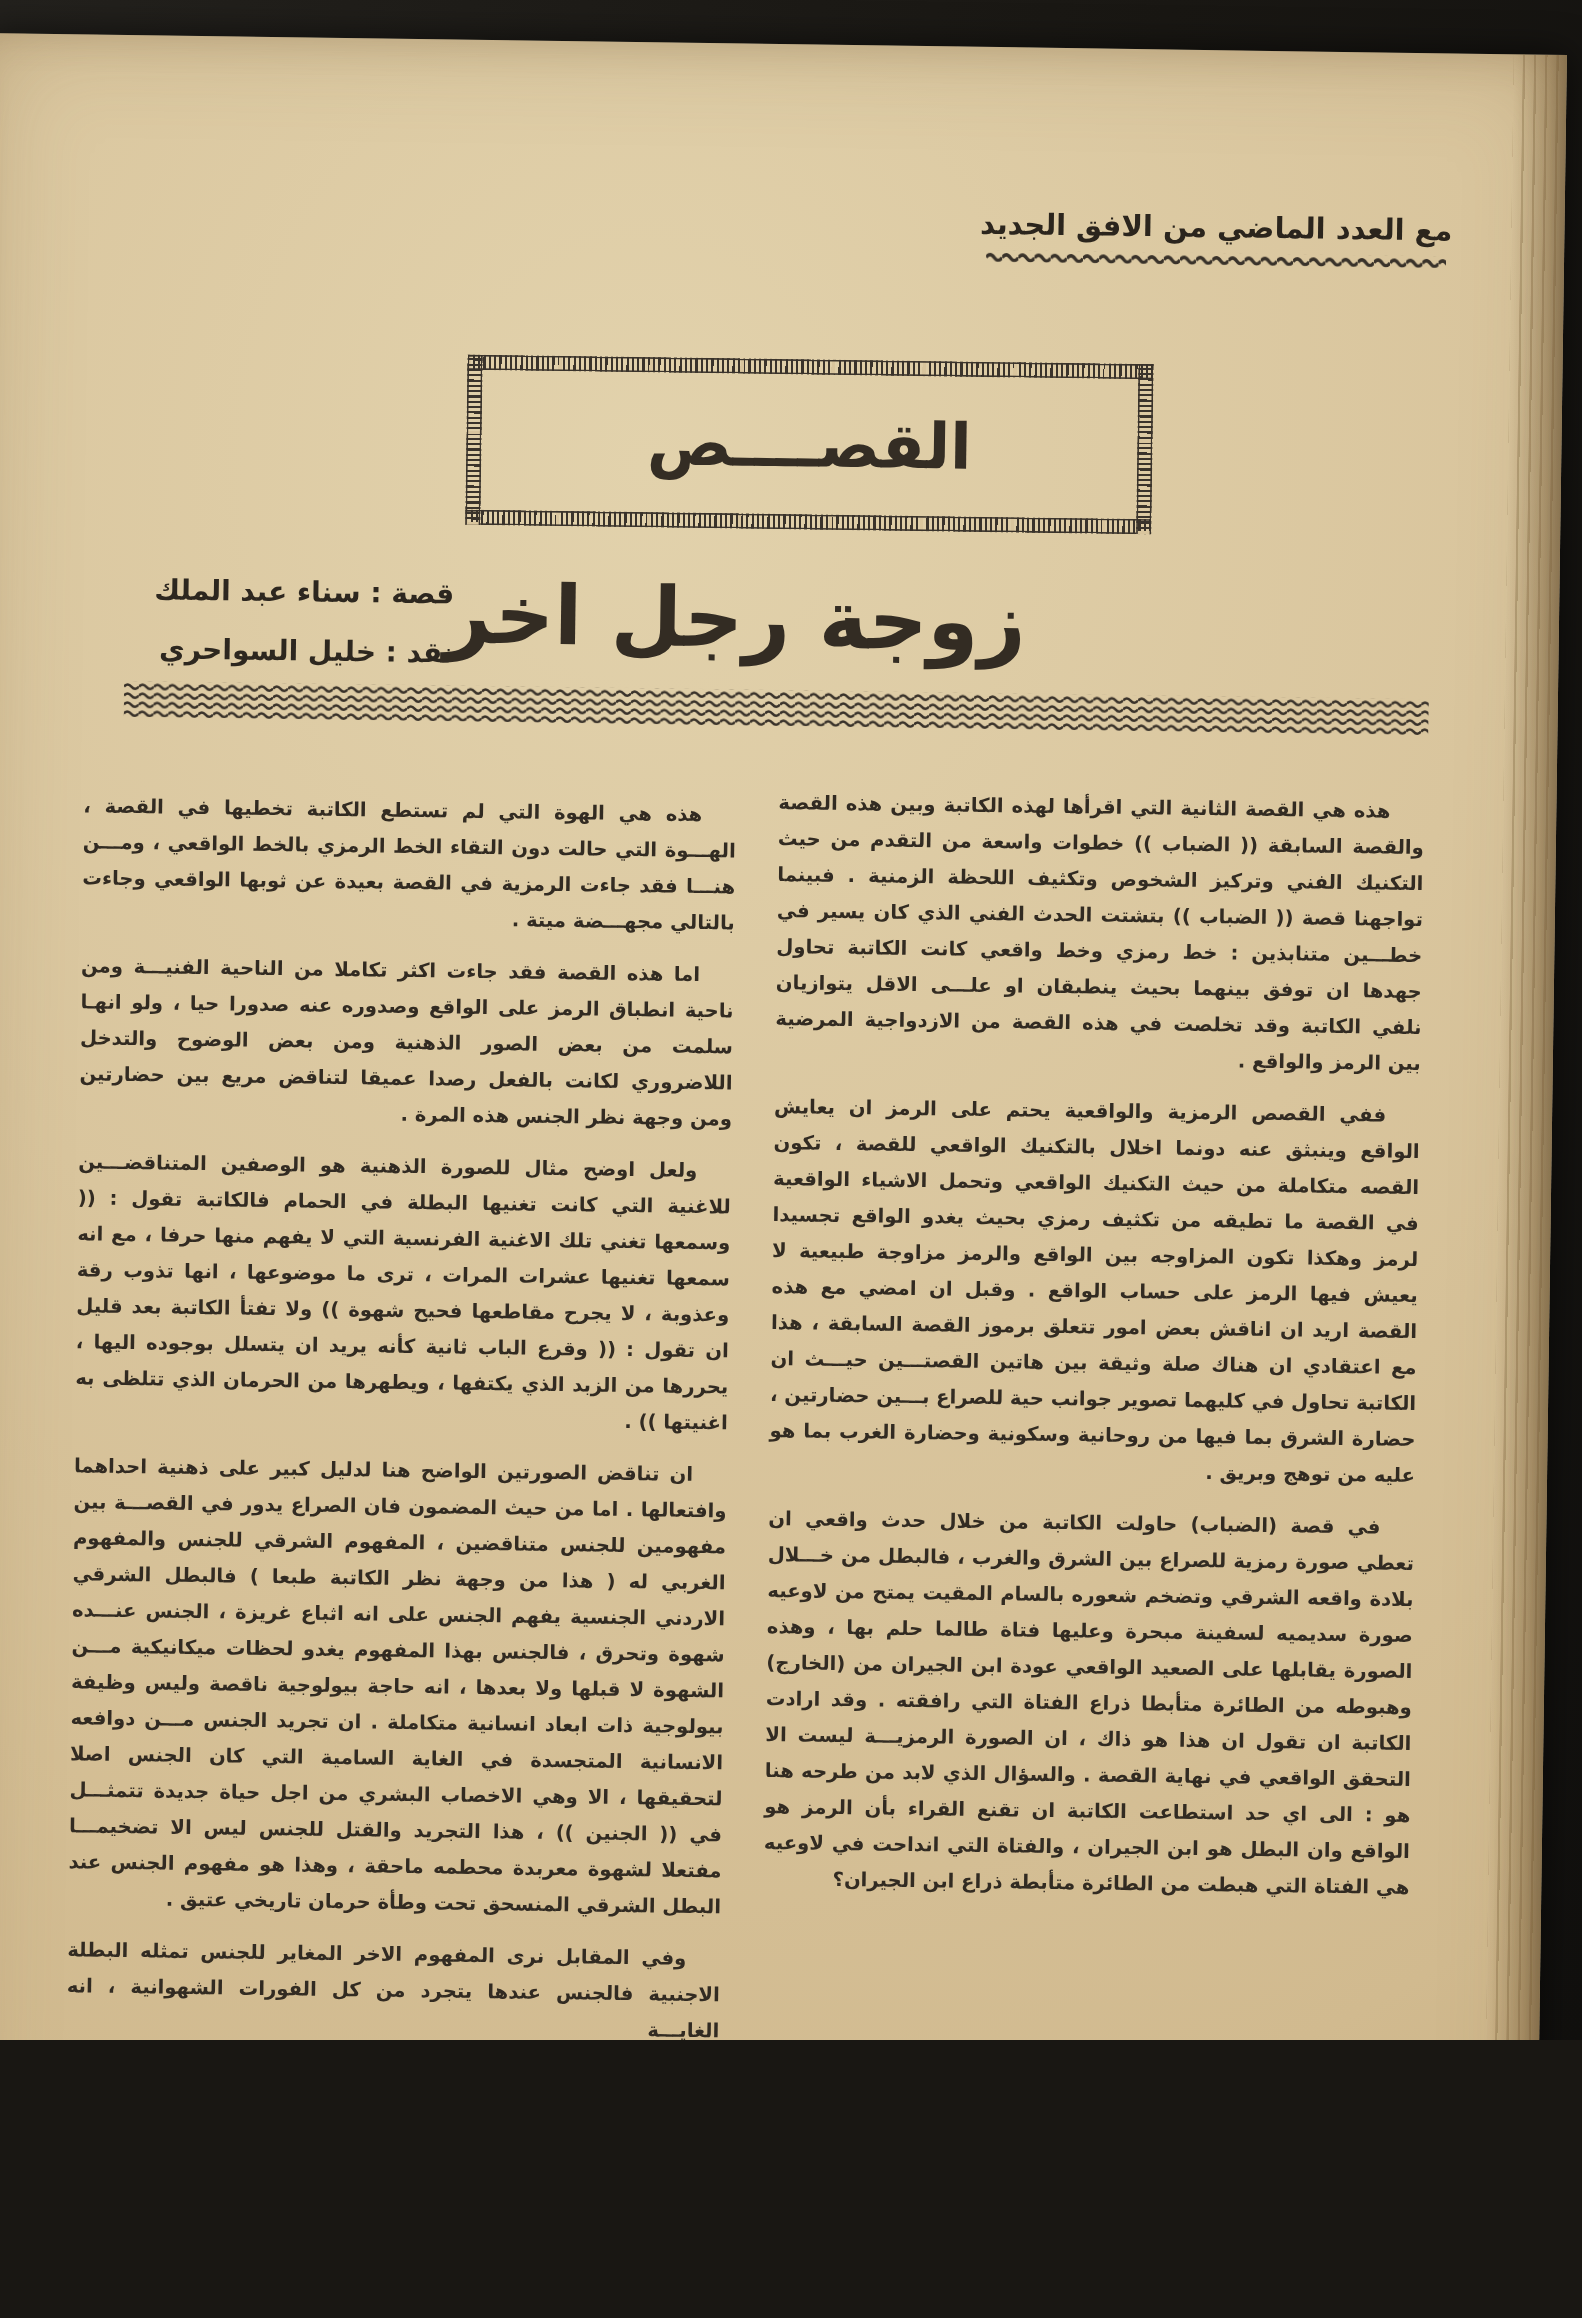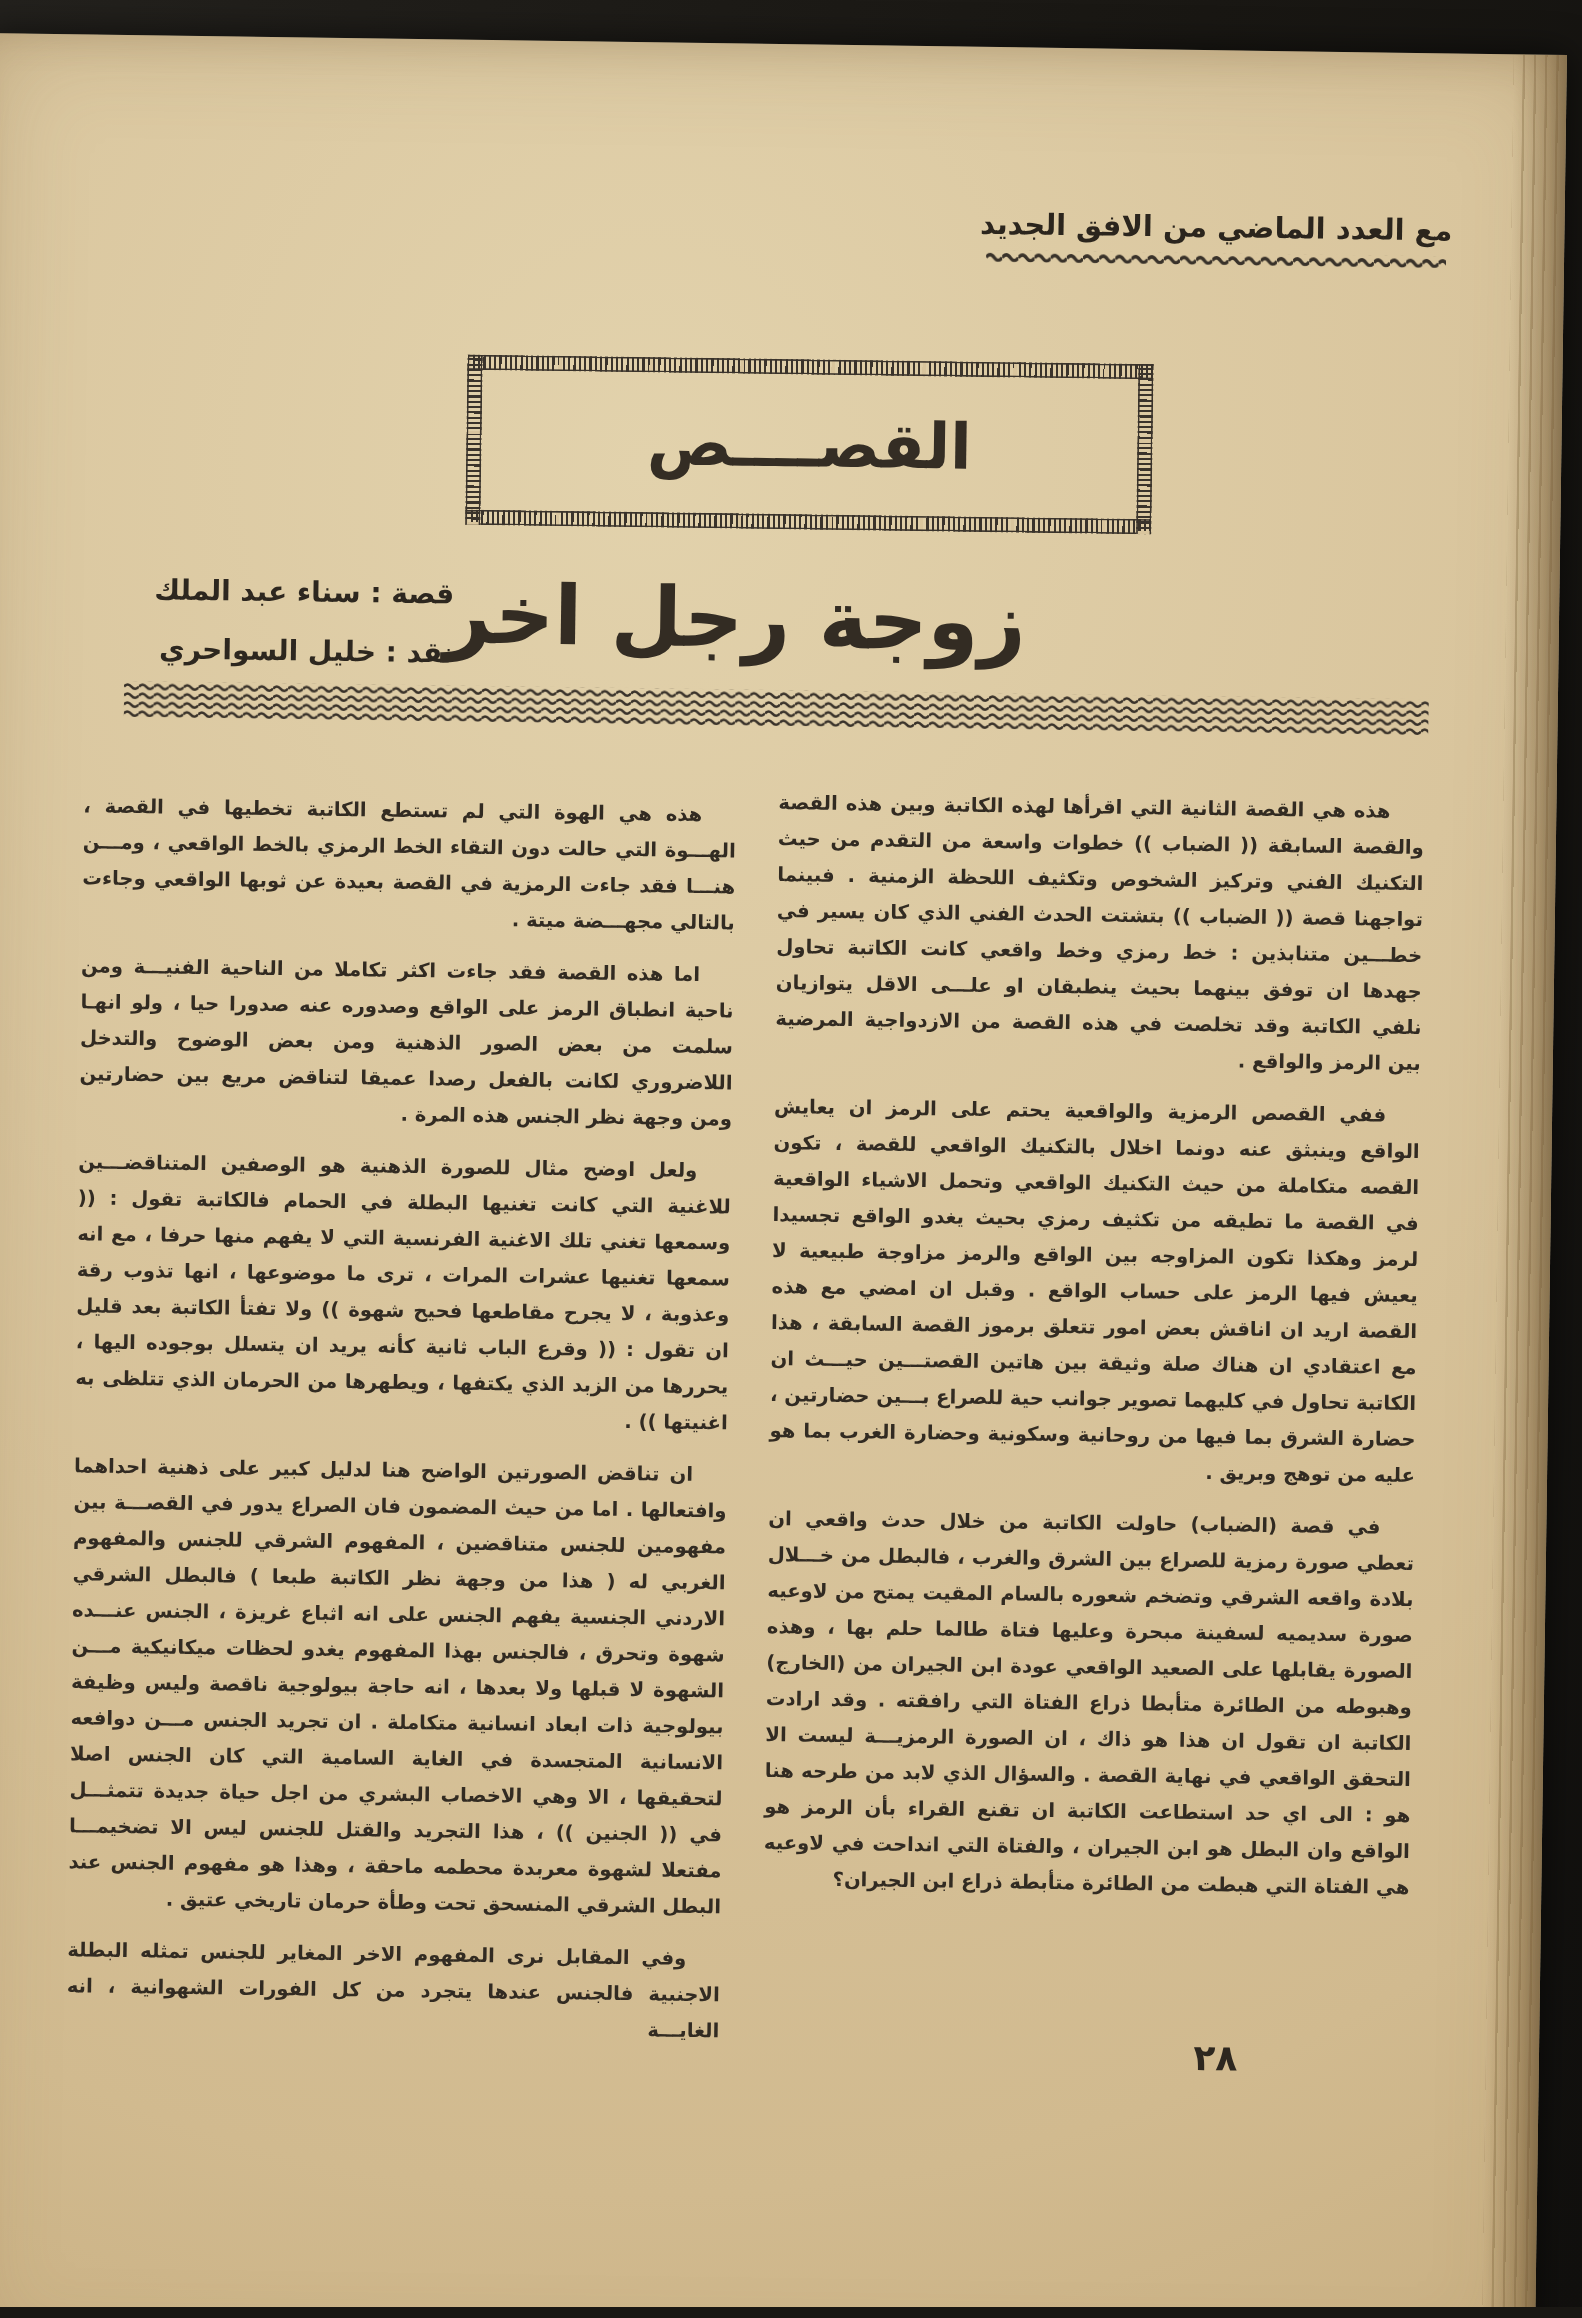--- a/index.html
+++ b/index.html
@@ -2,21 +2,21 @@
 <html lang="ar" style="font-size:10px"><head>
 <meta charset="utf-8">
 <style>
   html,body{margin:0;padding:0;}
   body{
     background:#191713;
     font-family:"DejaVu Sans",sans-serif;
     width:1583px;height:2319px;overflow:hidden;
   }
   .stage{
-    position:relative;width:1583px;height:2307px;overflow:hidden;
+    position:relative;width:1583px;height:2040px;overflow:hidden;
     background:linear-gradient(105deg,#23211d 0%,#191713 55%,#11100e 100%);
   }
   .paper{
     position:absolute;left:-12.4px;top:44px;width:1579px;height:2337px;
     transform:rotate(0.8deg);transform-origin:50% 0;
     direction:rtl;
     color:#2f2921;
     background:
       radial-gradient(130% 95% at 42% 18%, #e2d2ac 0%, #d9c59d 42%, #d1ba8f 78%, #c7ad7f 100%);
     box-shadow:0 0 37px rgba(0,0,0,.6);

